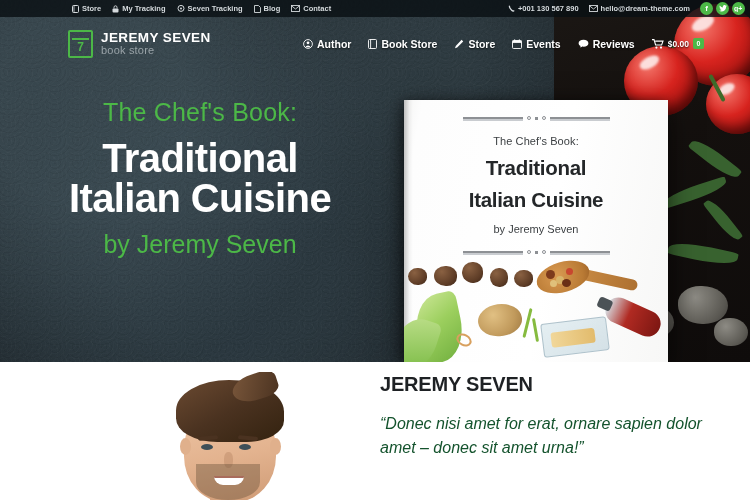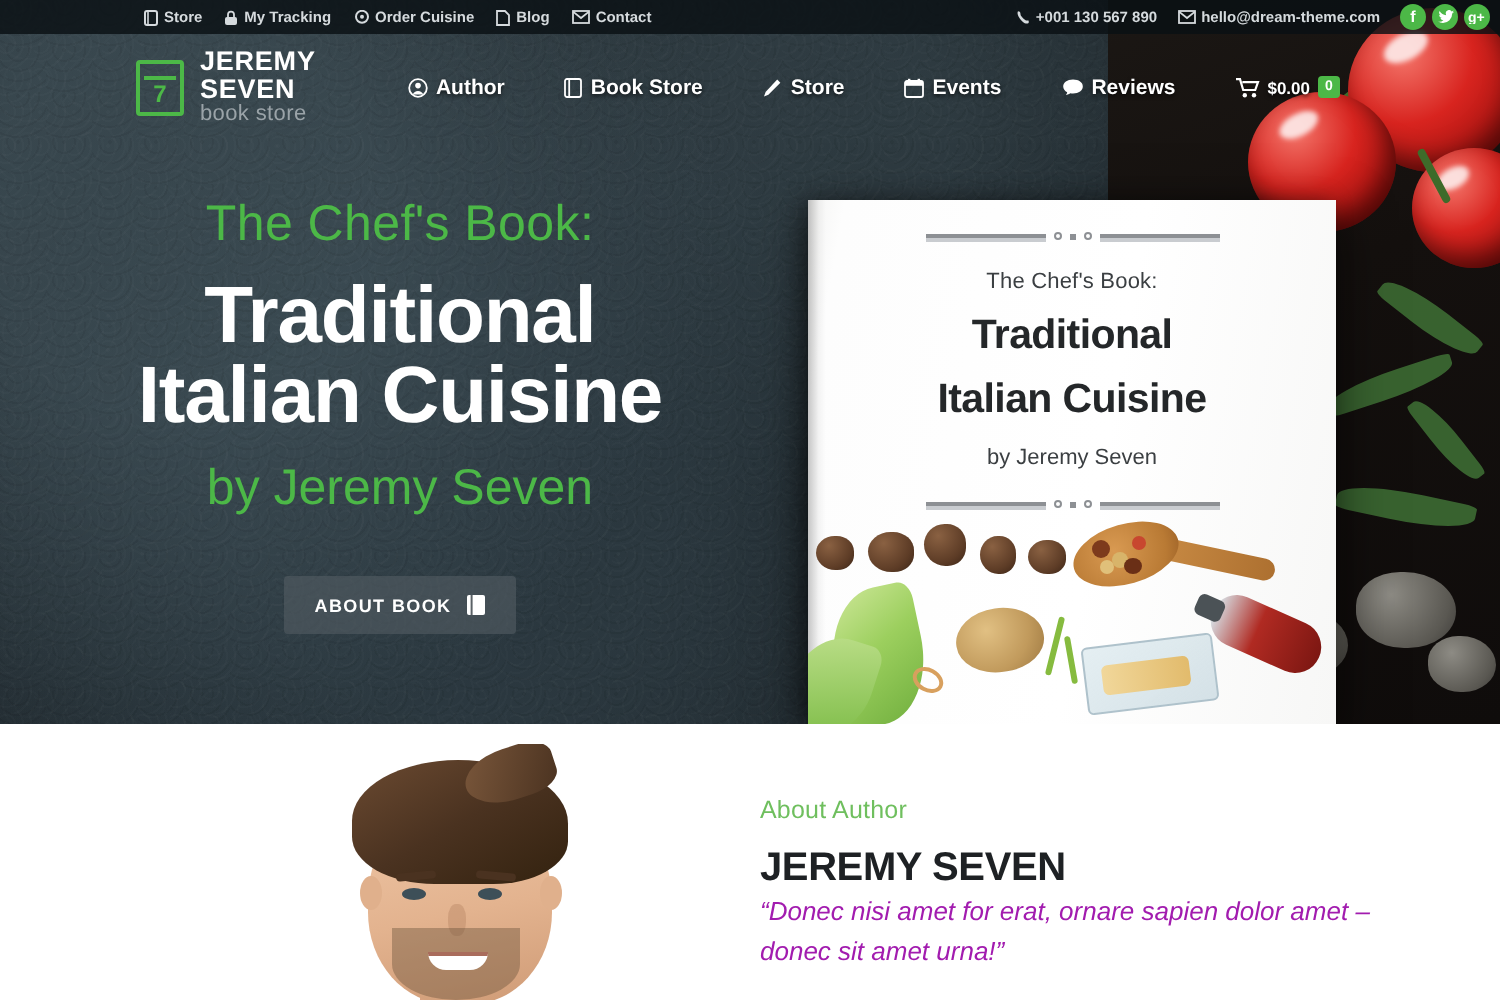--- a/index.html
+++ b/index.html
@@ -100,21 +100,21 @@
   }
   .logo-mark::before{
     content:""; position:absolute; left:2px; right:2px; top:2px; height:4px;
     border-bottom:2px solid #4cb847;
   }
   .logo-mark span{ color:#4cb847; font-size:12px; font-weight:bold; line-height:1; }
   .logo-txt { line-height:1.05; }
   .logo-name { color:#fff; font-size:13.5px; font-weight:bold; letter-spacing:.4px; }
   .logo-sub { color:#9aa3a8; font-size:11px; letter-spacing:.2px; }
 
-  .nav { display:flex; align-items:flex-start; gap:30px; margin-left:auto; margin-right:80px; }
+  .nav { display:flex; align-items:flex-start; gap:17px; margin-left:auto; margin-right:46px; }
   .nav-item {
     display:flex; align-items:center; gap:4px;
     color:#fff; font-size:10.5px; font-weight:bold; cursor:pointer; white-space:nowrap;
     text-shadow:0 1px 2px rgba(0,0,0,.7);
   }
   .cart { display:flex; align-items:center; gap:4px; cursor:pointer; }
   .cart-amt { color:#fff; font-size:8.5px; font-weight:bold; text-shadow:0 1px 2px rgba(0,0,0,.8); }
   .cart-badge {
     background:#4cb847;color:#fff;font-size:7px;font-weight:bold;
     min-width:11px;height:11px;border-radius:2px;
@@ -265,21 +265,21 @@
     position:absolute; left:36px; top:92px; width:64px; height:36px;
     background:rgba(90,68,48,.36); border-radius:0 0 50% 50%;
   }
   .mouth { position:absolute; left:54px; top:104px; width:30px;height:9px;
     background:#fff; border-radius:0 0 14px 14px; border-top:2px solid #a96c5c;}
   .neck { position:absolute; left:50px; top:122px; width:36px;height:18px;background:#d9a381;}
 
   .about-txt { position:absolute; left:380px; top:0; width:330px; }
   .about-label { color:#6fbf5e; font-size:12.5px; margin-top:36px; letter-spacing:.1px; }
   .about-name { color:#1e2124; font-size:20px; font-weight:bold; letter-spacing:-.2px; margin-top:11px; }
-  .about-quote { color:#a21caf; font-size:13px; font-style:italic; line-height:1.52; }
+  .about-quote { color:#14532d; font-size:16px; font-style:italic; line-height:1.52; margin-top:16px; }
 </style>
 </head>
 <body>
 
 <div class="hero">
   <div class="hero-bg"></div>
   <div class="hero-noise"></div>
 
   <div class="food-right">
     <div class="stem s1"></div>
@@ -314,21 +314,21 @@
           <path d="M2 3.5V2.3a1.5 1.5 0 013 0v1.2" fill="none" stroke="#d5dadd" stroke-width=".9"></path>
         </svg>
         <span>My Tracking</span>
       </a>
 
       <a class="tb-link">
         <svg width="8" height="8" viewBox="0 0 8 8">
           <circle cx="4" cy="3.4" r="3" fill="none" stroke="#d5dadd" stroke-width="1"></circle>
           <circle cx="4" cy="3.4" r="1" fill="#d5dadd"></circle>
         </svg>
-        <span>Order Cuisine</span>
+        <span>Seven Tracking</span>
       </a>
 
       <a class="tb-link">
         <svg width="7" height="8" viewBox="0 0 7 8">
           <path d="M0.5 0.5h4l2 2v5h-6z" fill="none" stroke="#d5dadd" stroke-width=".9"></path>
         </svg>
         <span>Blog</span>
       </a>
 
       <a class="tb-link">
@@ -430,27 +430,20 @@
     </nav>
   </div>
 
   <div class="hero-copy">
     <div class="h-pre">The Chef's Book:</div>
     <div class="h-title">Traditional</div>
     <div class="h-title">Italian Cuisine</div>
     <div class="h-by">by Jeremy Seven</div>
 
     <div class="hero-btns">
-      <a class="btn btn-ghost">
-        <span>ABOUT BOOK</span>
-        <svg width="10" height="11" viewBox="0 0 10 11">
-          <rect x="0.5" y="0.5" width="9" height="10" rx="1" fill="#fff"></rect>
-          <line x1="2.8" y1="0.5" x2="2.8" y2="10.5" stroke="#5a6166" stroke-width="1"></line>
-        </svg>
-      </a>
     </div>
   </div>
 
   <div class="book">
     <div class="bk-inner">
       <div class="orn">
         <span class="bar"></span>
         <span class="dot"></span>
         <span class="sq"></span>
         <span class="dot"></span>
@@ -505,17 +498,16 @@
     <div class="brow brow-l"></div>
     <div class="brow brow-r"></div>
     <div class="eye eye-l"></div>
     <div class="eye eye-r"></div>
     <div class="nose"></div>
     <div class="beard"></div>
     <div class="mouth"></div>
   </div>
 
   <div class="about-txt">
-    <div class="about-label">About Author</div>
     <div class="about-name">JEREMY SEVEN</div>
     <div class="about-quote">“Donec nisi amet for erat, ornare sapien dolor amet  – donec sit amet urna!”</div>
   </div>
 </div>
 
 </body></html>

